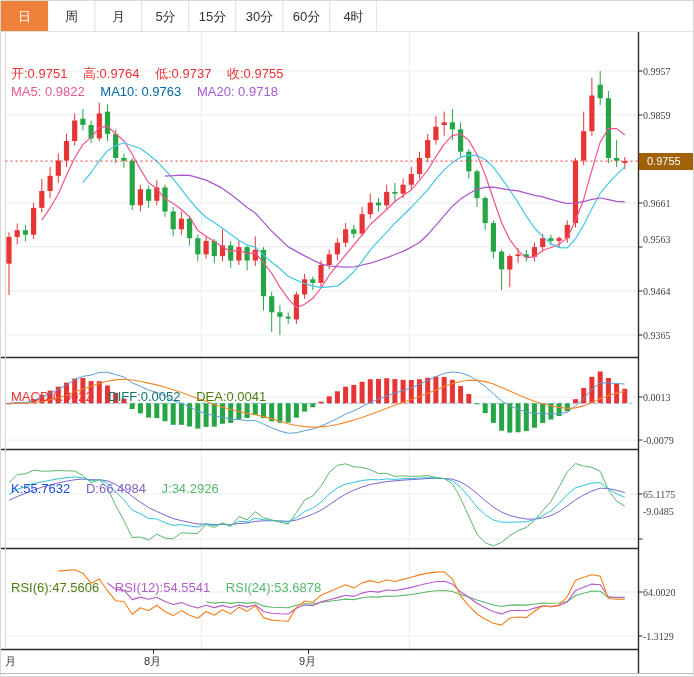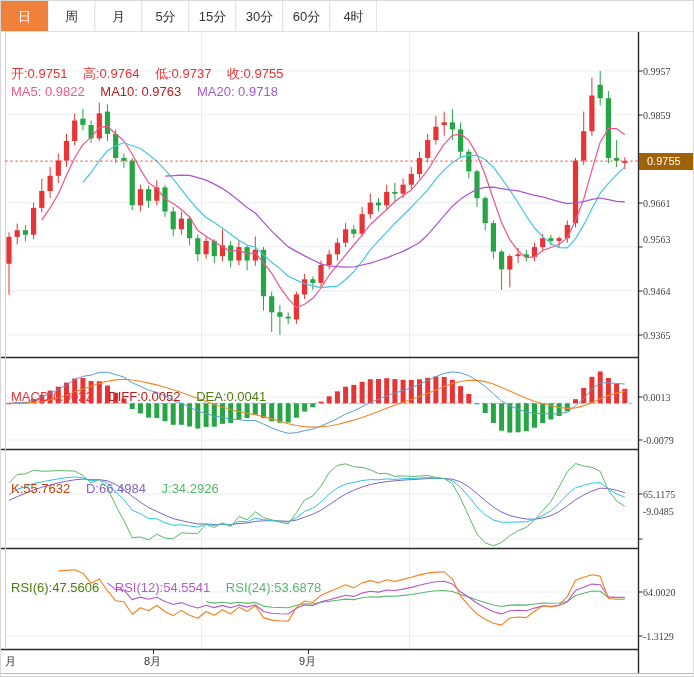--- a/index.html
+++ b/index.html
@@ -4,22 +4,22 @@
 <style>
   html,body{margin:0;padding:0;background:#f4f4f4;font-family:"Liberation Sans",sans-serif;}
   .app{position:relative;width:694px;height:677px;background:#fff;border:1px solid #d8d8d8;box-sizing:border-box;overflow:hidden;}
   .tabbar{position:absolute;top:0;left:0;right:0;height:30px;display:flex;background:#fff;border-bottom:1px solid #e0e0e0;z-index:3;}
   .tab{width:47px;height:30px;line-height:29px;text-align:center;font-size:13px;color:#333;background:#fff;
        border:none;border-right:1px solid #e6e6e6;border-left:1px solid #f5f5f5;padding:0;cursor:pointer;font-family:inherit;}
   .tab.active{background:#f0813a;color:#fff;border-color:#f0813a;}
   #chart-svg{position:absolute;top:0;left:0;z-index:1;}
   .legend{position:absolute;z-index:2;font-size:13px;white-space:nowrap;letter-spacing:0;margin-top:28px;}
   .legend span{margin-right:12px;}
-  .c-red{color:#e83333}.c-pink{color:#e8588c}.c-cyan{color:#b91c1c}.c-purple{color:#a45ad0}
-  .c-blue{color:#b91c1c}.c-orange{color:#4d7c0f}.c-kcyan{color:#c2410c}.c-kpurple{color:#8063c8}
+  .c-red{color:#e83333}.c-pink{color:#e8588c}.c-cyan{color:#0369a1}.c-purple{color:#a45ad0}
+  .c-blue{color:#0f766e}.c-orange{color:#4d7c0f}.c-kcyan{color:#1d4ed8}.c-kpurple{color:#8063c8}
   .c-green{color:#53b86a}.c-rpurple{color:#b55bc8}
   .ylab{position:absolute;left:642px;font-size:10px;color:#444;transform:translateY(-50%);z-index:2;font-family:Liberation Serif, serif;}
   .xlab{position:absolute;top:653px;font-size:11px;color:#333;z-index:2;}
   .price-tag{position:absolute;left:638px;top:152px;width:54px;height:17px;background:#a16207;color:#fff;
              font-size:11px;line-height:17px;padding-left:8px;box-sizing:border-box;z-index:2;}
 </style>
 </head>
 <body>
 
 <div class="app">

